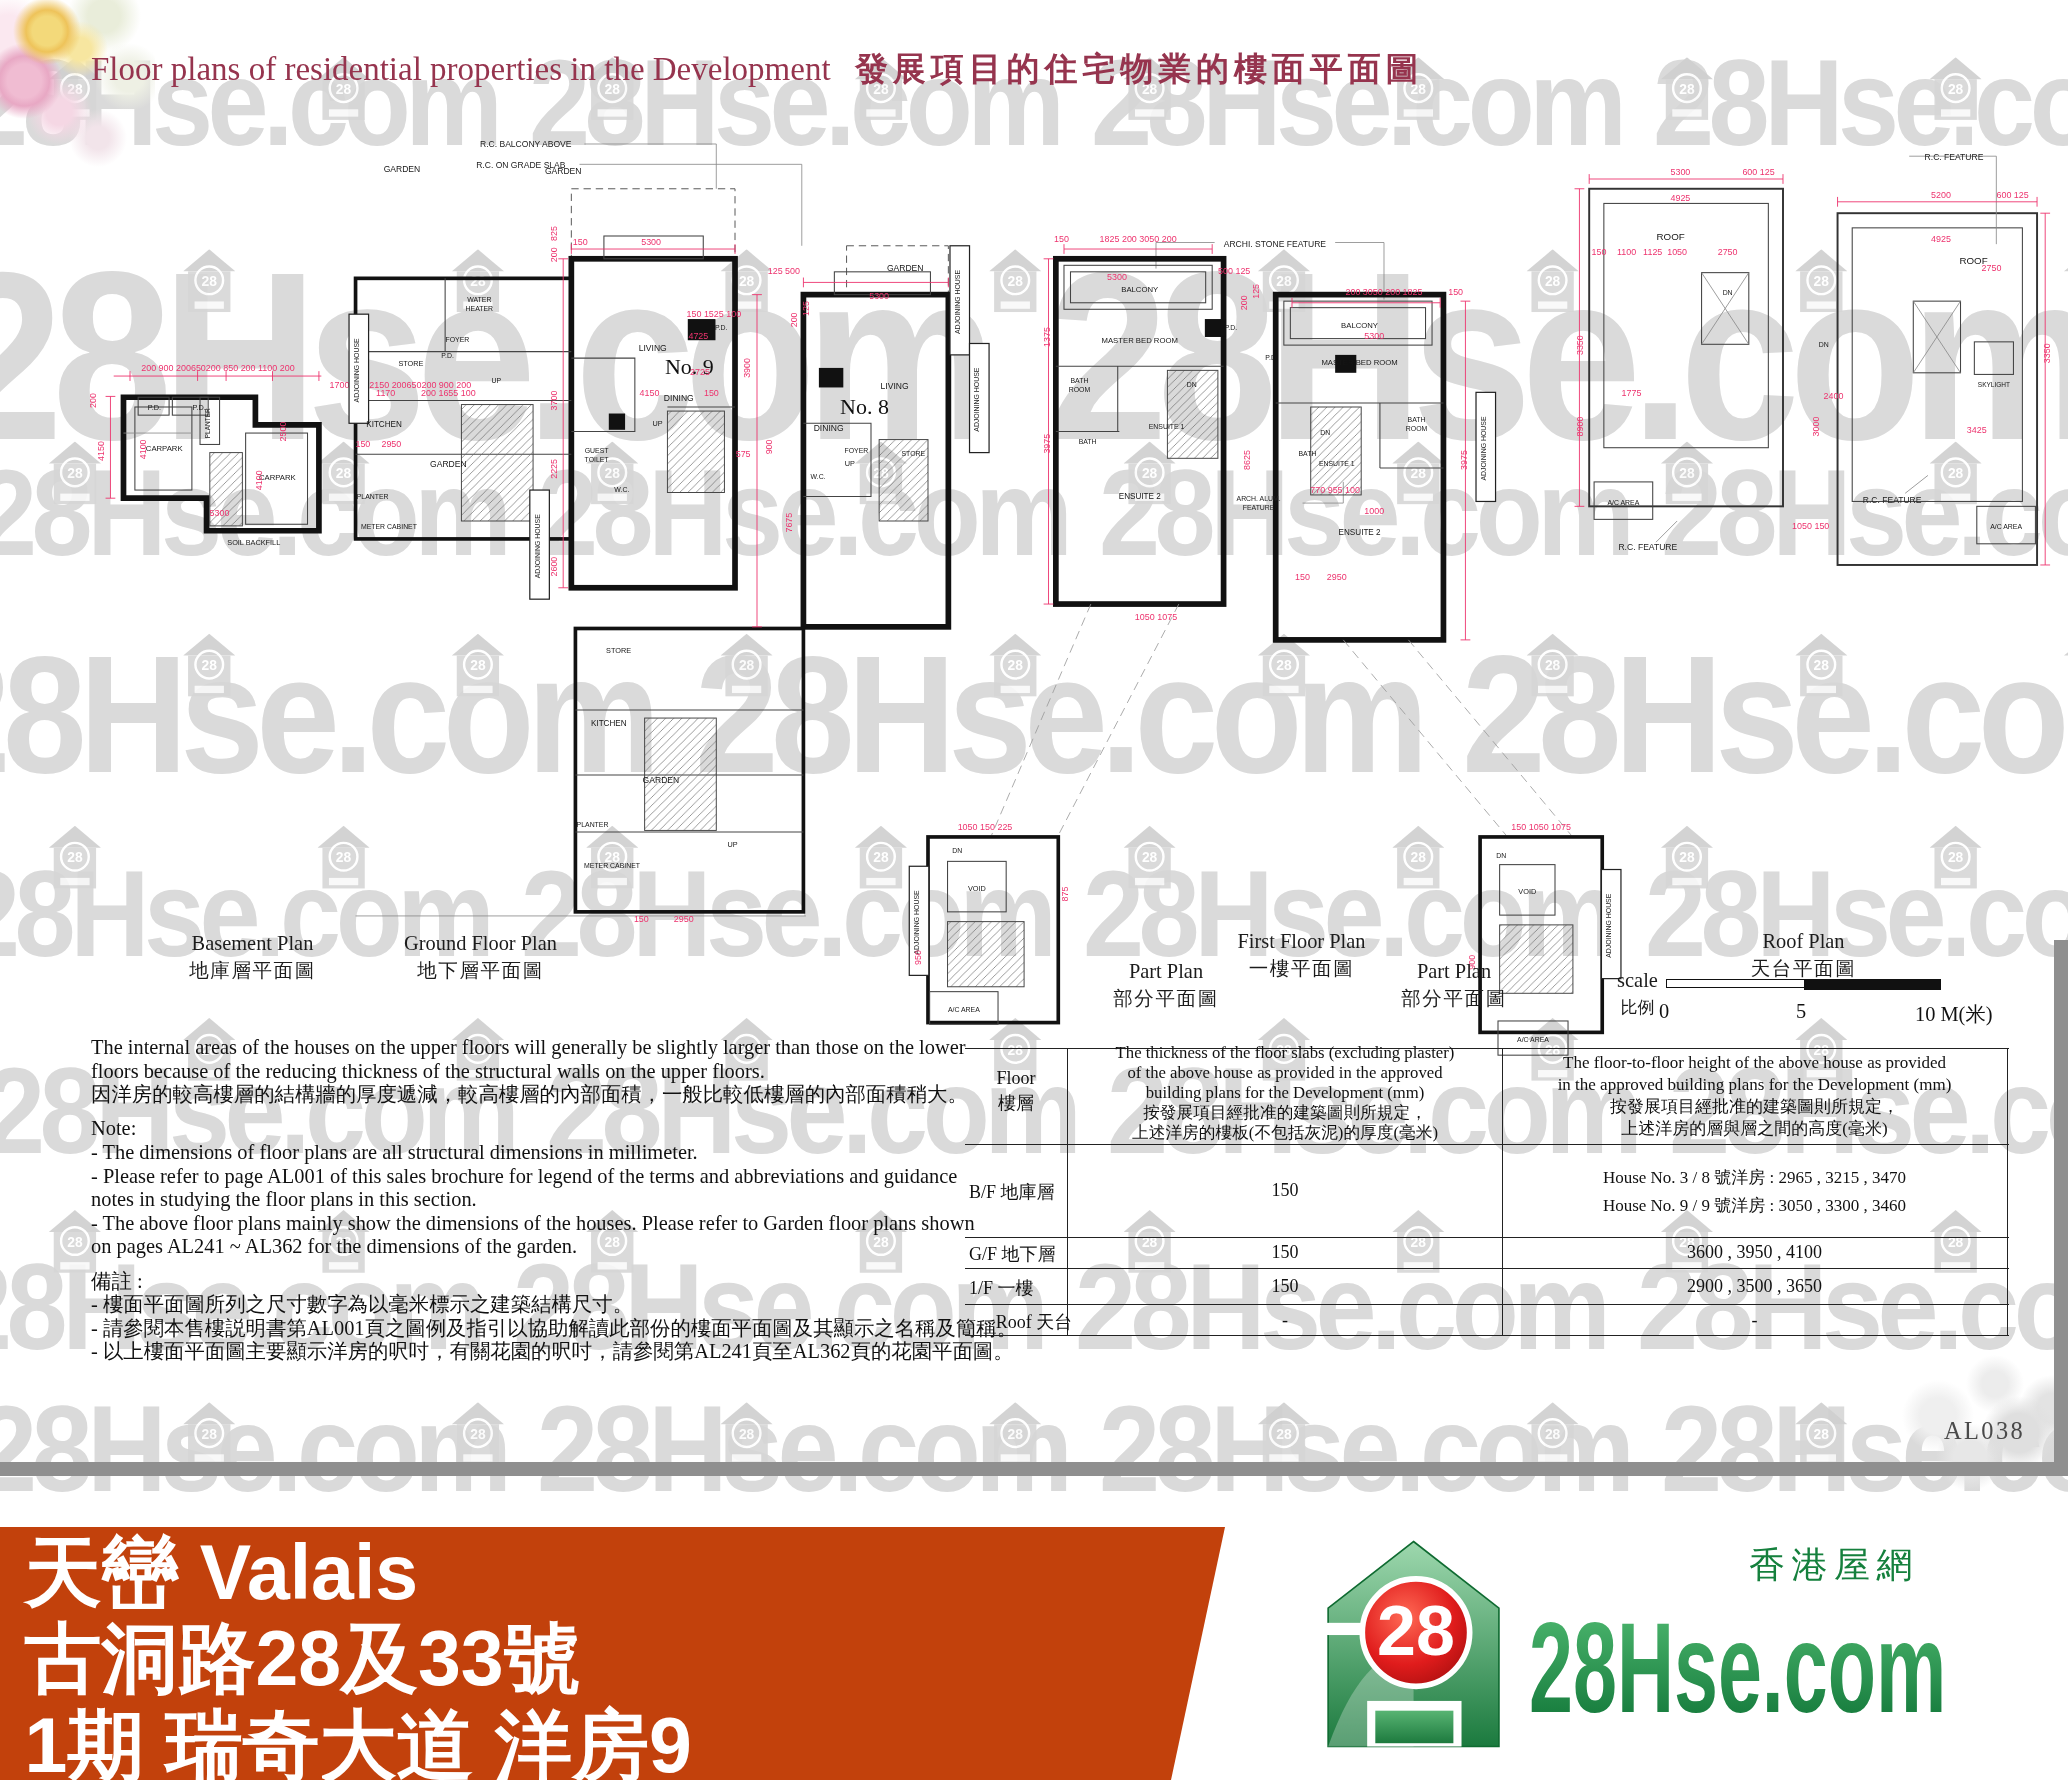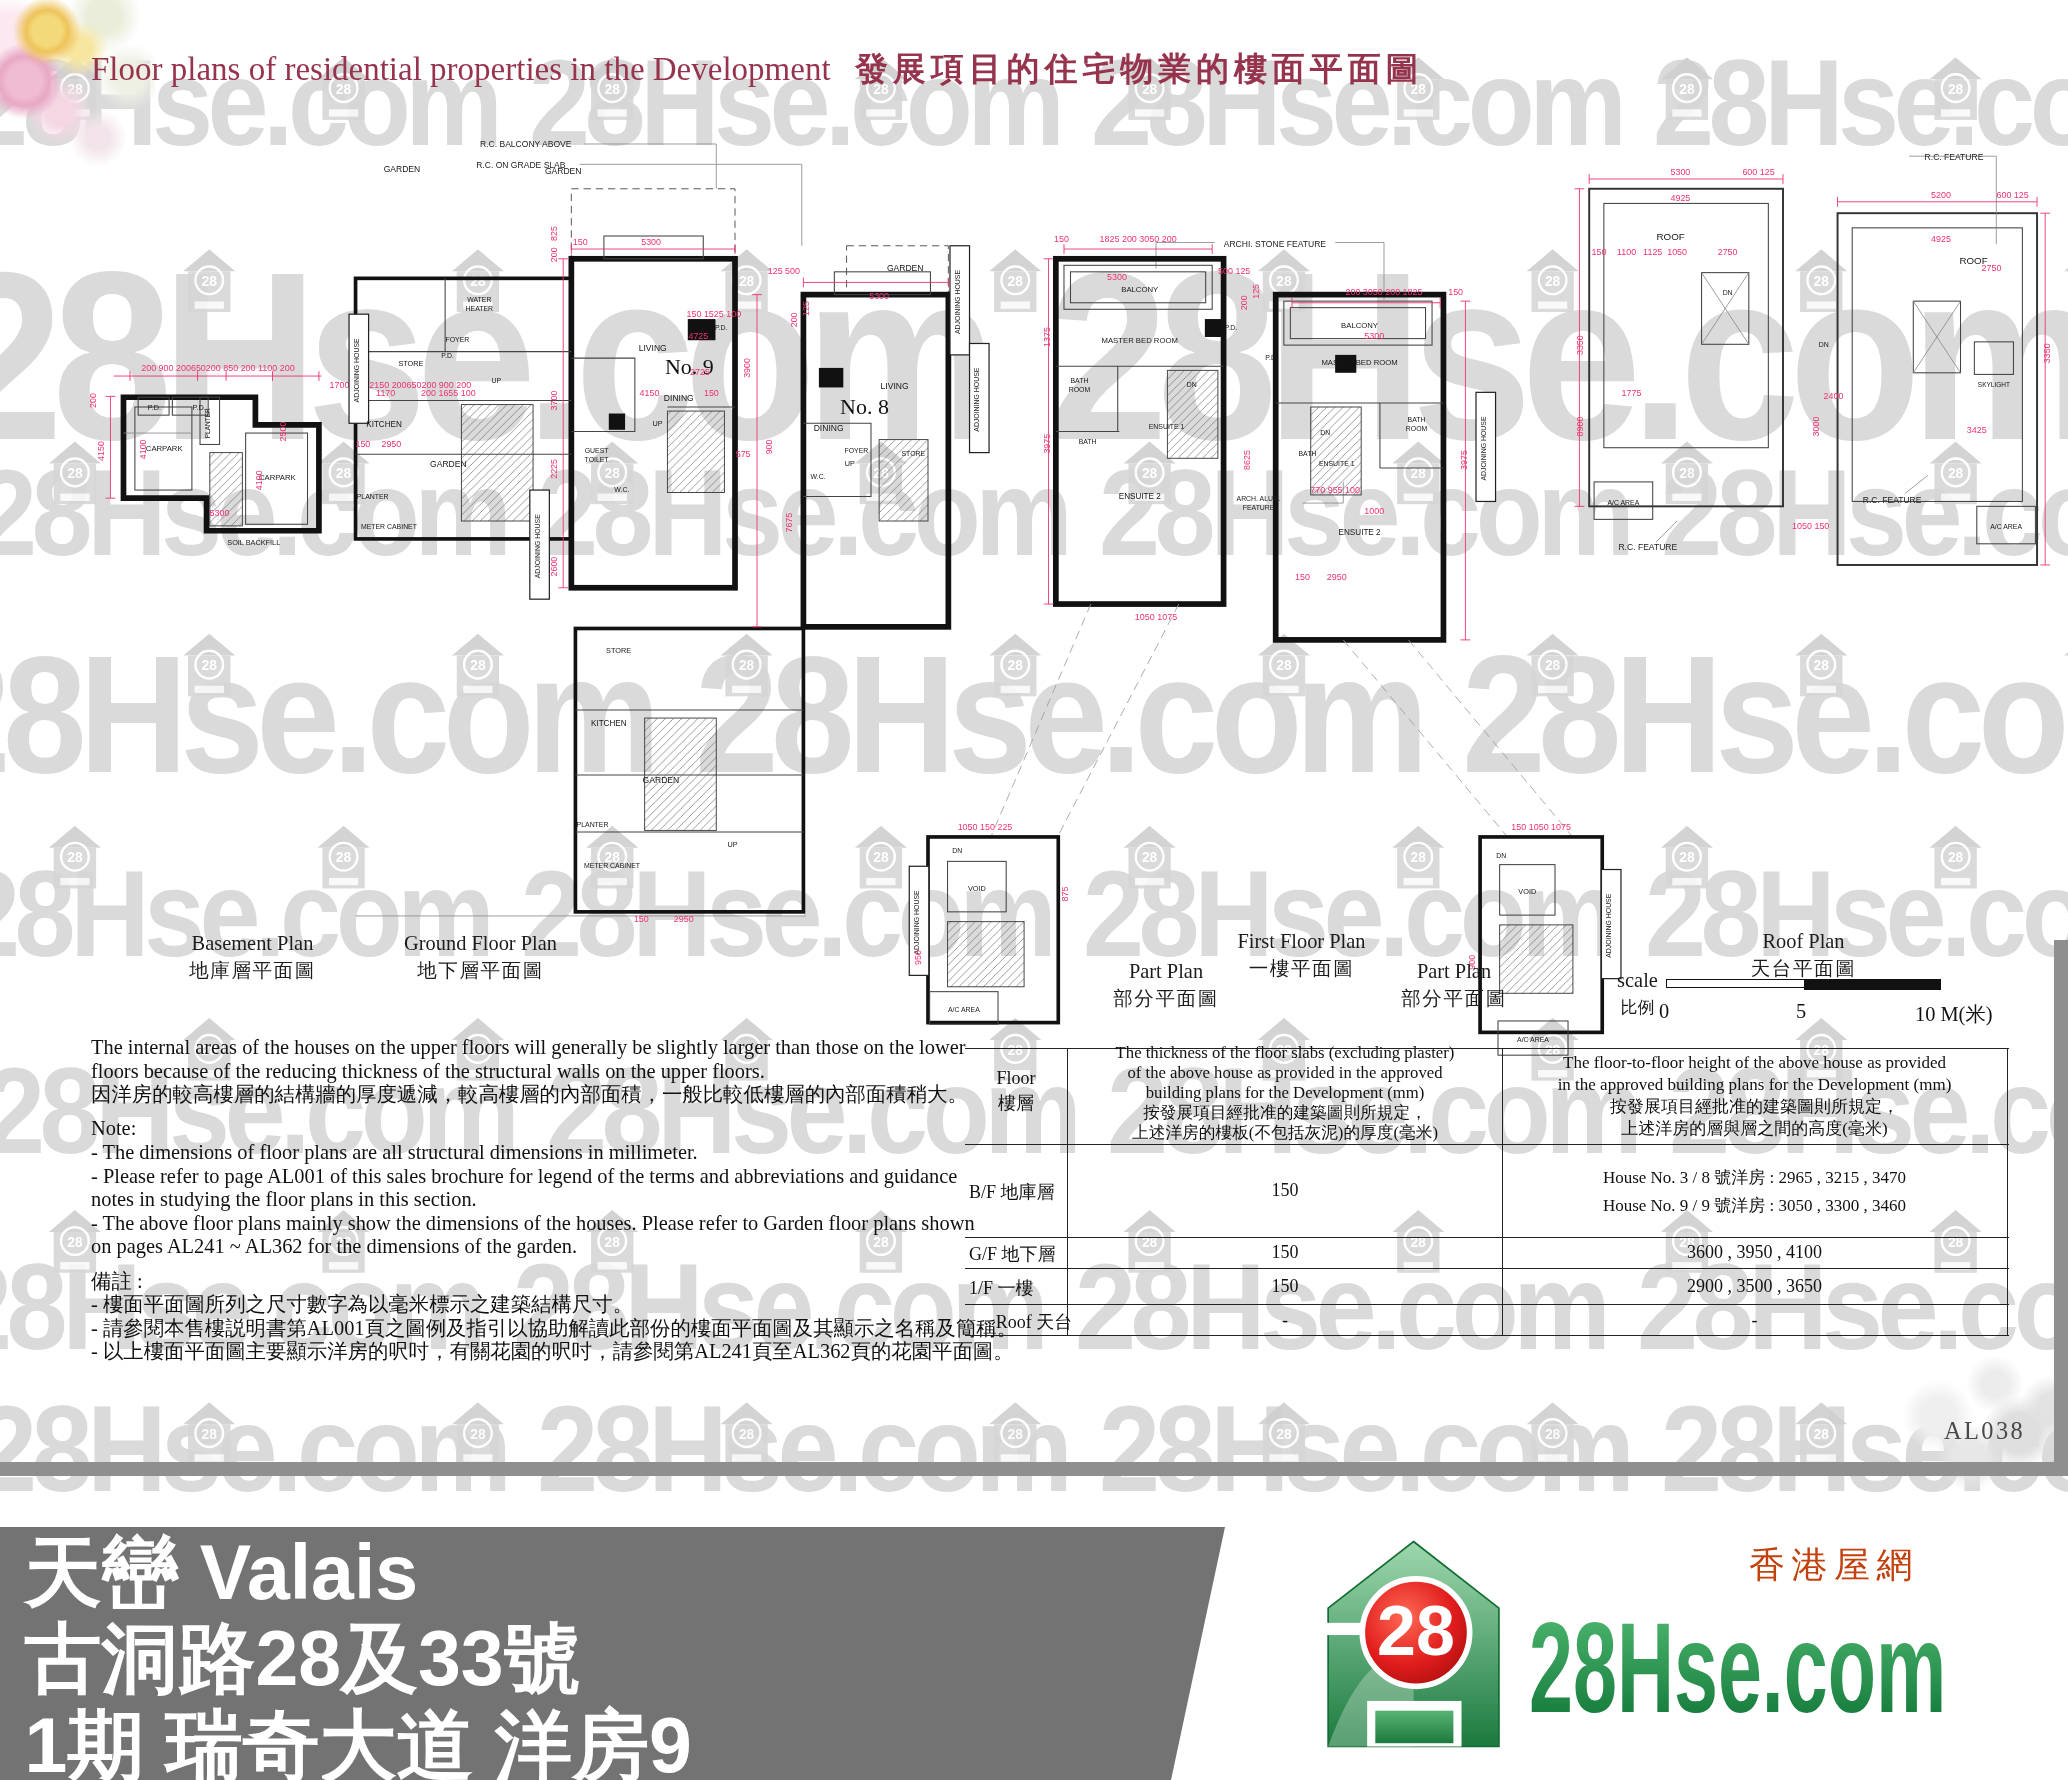--- a/index.html
+++ b/index.html
@@ -79,28 +79,28 @@
   .c-lines div{font-size:16.7px;line-height:20px;white-space:nowrap;}
   .c3-lines div{font-size:17px;line-height:22px;white-space:nowrap;}
   .rowtx{font-size:18px;white-space:nowrap;}
 
   
   .pageno{position:absolute;left:1944px;top:1417px;z-index:5;font-size:24.4px;letter-spacing:2.4px;color:#4a4a4a;}
   .bar-bottom{position:absolute;left:0;top:1462px;width:2068px;height:14px;background:#8f8f8f;z-index:4;}
   .bar-right{position:absolute;left:2054px;top:940px;width:14px;height:535px;background:#8f8f8f;z-index:4;}
 
   
-  .f-green{position:absolute;left:0;top:1527px;width:1229px;height:253px;background:#737373;z-index:9;
+  .f-green{position:absolute;left:0;top:1527px;width:1229px;height:253px;background:#c2410c;z-index:9;
            clip-path:polygon(0 0,1225px 0,1171px 100%,0 100%);text-align:center;}
   .f-green div{position:absolute;left:24.4px;color:#fff;font-family:"Liberation Sans",sans-serif;
                font-weight:bold;font-size:77px;line-height:81px;white-space:nowrap;}
   .logo-svg{position:absolute;left:1299px;top:1535px;width:774px;height:244px;z-index:9;}
   .logo-text{font-family:"Liberation Sans",sans-serif;font-weight:bold;}
   .tagline{position:absolute;left:1749px;top:1541px;z-index:9;font-family:"Liberation Sans",sans-serif;
-           font-size:36px;color:#c2410c;letter-spacing:6.5px;white-space:nowrap;}
+           font-size:36px;color:#15803d;letter-spacing:6.5px;white-space:nowrap;}
 </style>
 </head>
 <body>
 
 <div class="page">
 
   <div class="wm-layer">
       <div class="wmt" style="left: -33px; top: 42px; font-size: 122px;">28Hse.com</div>
       <div class="wmt" style="left: 529px; top: 42px; font-size: 122px;">28Hse.com</div>
       <div class="wmt" style="left: 1091px; top: 42px; font-size: 122px;">28Hse.com</div>

